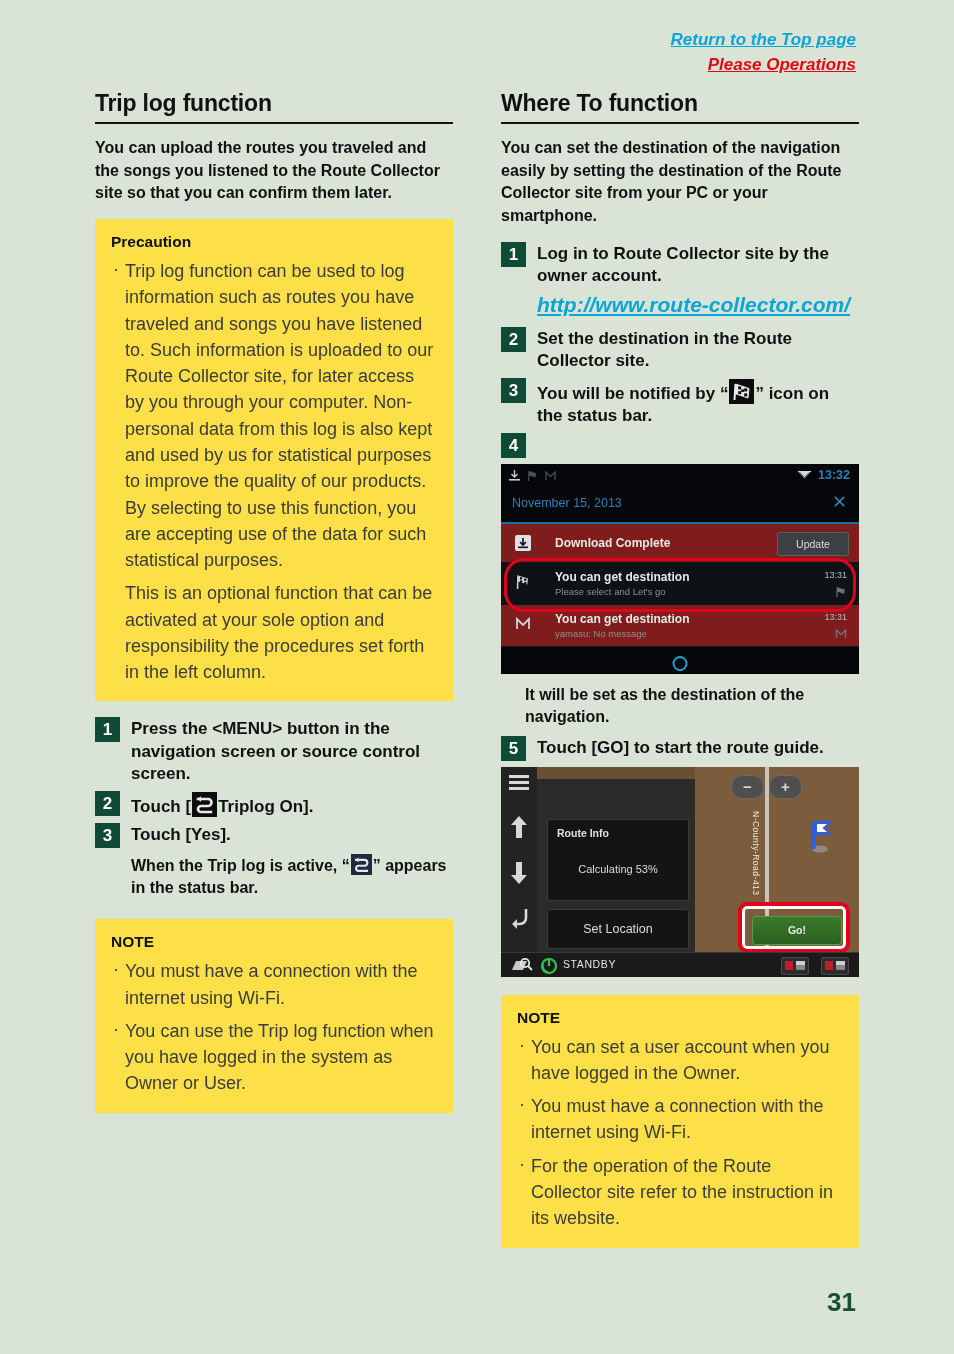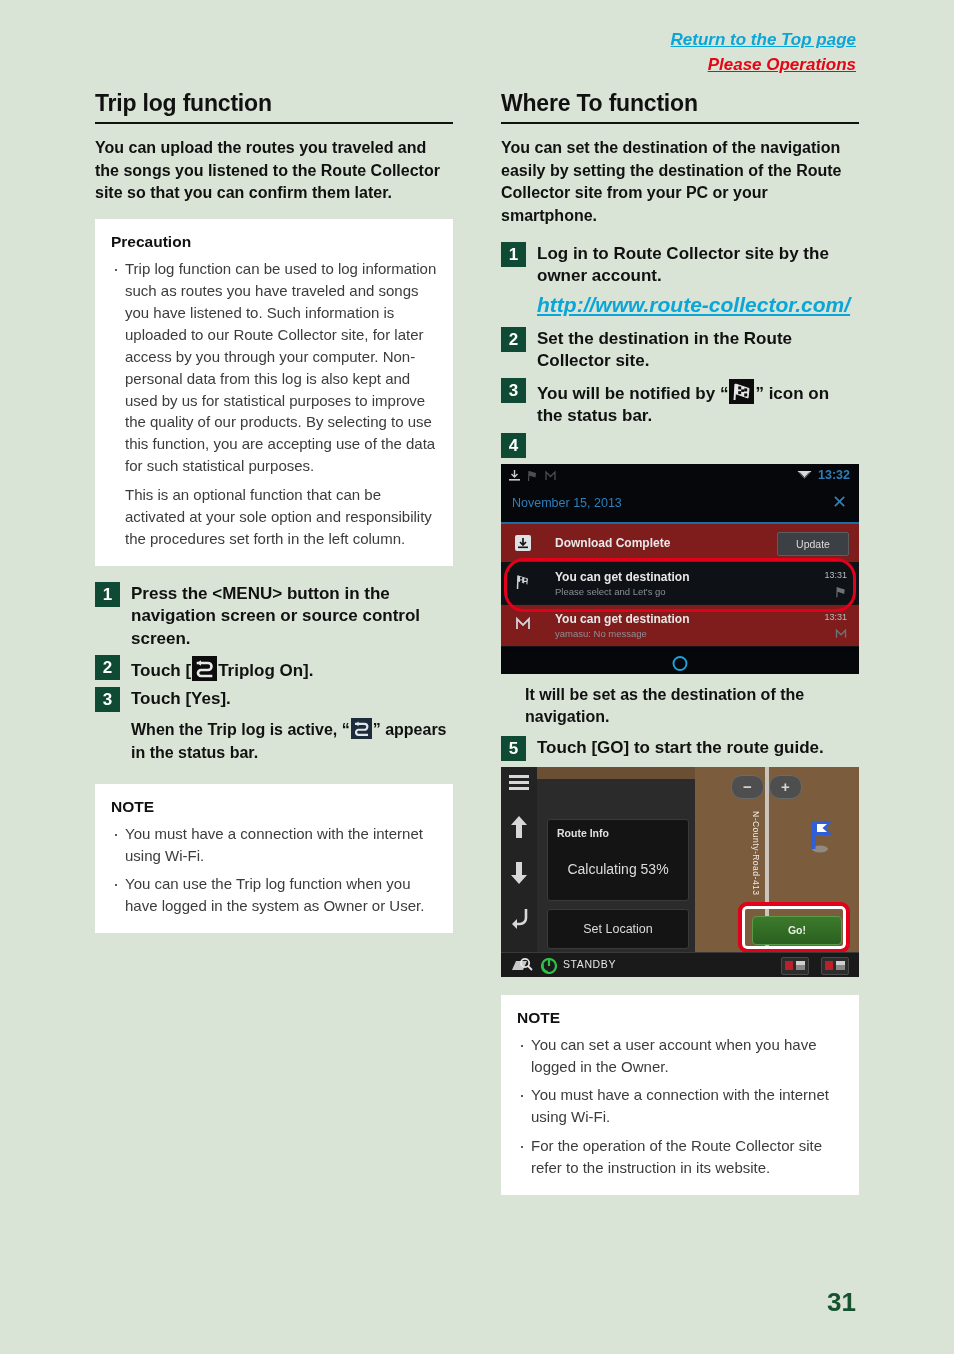--- a/index.html
+++ b/index.html
@@ -36,30 +36,30 @@
   }
   .rule{border-bottom:2.5px solid #111; margin-bottom:13px;}
 
   .lede{
     font-size:16px; font-weight:bold; line-height:1.42;
     margin:0 0 14px 0;
   }
 
   
   .whitebox{
-    background:#ffffff; padding:14px 16px 16px 16px;
+    background:#fde047; padding:14px 16px 16px 16px;
     margin:0 0 16px 0;
   }
   .whitebox h3{
     margin:0 0 7px 0; font-size:15.5px; font-weight:bold; color:#111;
   }
   .bullets{margin:0;padding:0;list-style:none;}
   .bullets li{
     position:relative; padding-left:14px; margin-bottom:7px;
-    font-size:15px; line-height:1.46; color:#3c3c3c;
+    font-size:18px; line-height:1.46; color:#3c3c3c;
   }
   .bullets li:last-child{margin-bottom:0;}
   .bullets li:before{
     content:"\00B7"; position:absolute; left:2px; top:-2px;
     font-size:18px; color:#3c3c3c;
   }
   .bullets li.nobullet:before{content:"";}
   .bullets li.nobullet{padding-left:14px;}
 
   
@@ -173,21 +173,21 @@
     position:absolute;left:194px;top:0;right:0;height:186px;background:#7b5c3c;
   }
   .hamburger{position:absolute;left:8px;top:8px;}
   .mparrow{position:absolute;left:9px;}
   .card{
     position:absolute;background:#141414;border:1px solid #3a3a3a;border-radius:3px;
   }
   .card .ttl{color:#e0e0e0;font-size:10.5px;font-weight:bold;position:absolute;left:9px;top:7px;}
   .card .ctr{
     position:absolute;left:0;right:0;top:50%;transform:translateY(-50%);
-    text-align:center;color:#dcdcdc;font-size:14px;
+    text-align:center;color:#dcdcdc;font-size:11px;
   }
   .zoombtn{
     position:absolute;width:31px;height:22px;border-radius:11px;
     background:#4e4e4e;border:1px solid #6a6a6a;
     color:#d8d8d8;font-size:15px;font-weight:bold;
     display:flex;align-items:center;justify-content:center;line-height:1;
   }
   .roadline{
     position:absolute;left:70px;top:0;width:4px;height:186px;background:#c9c5bd;
   }

